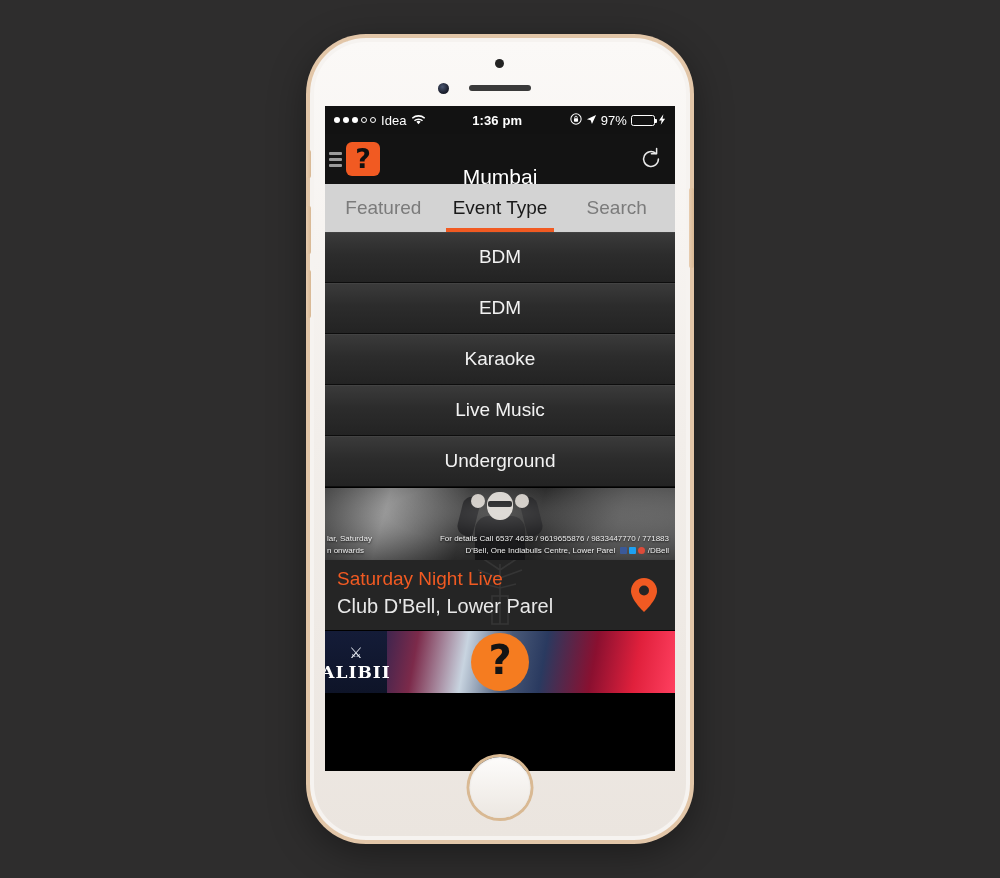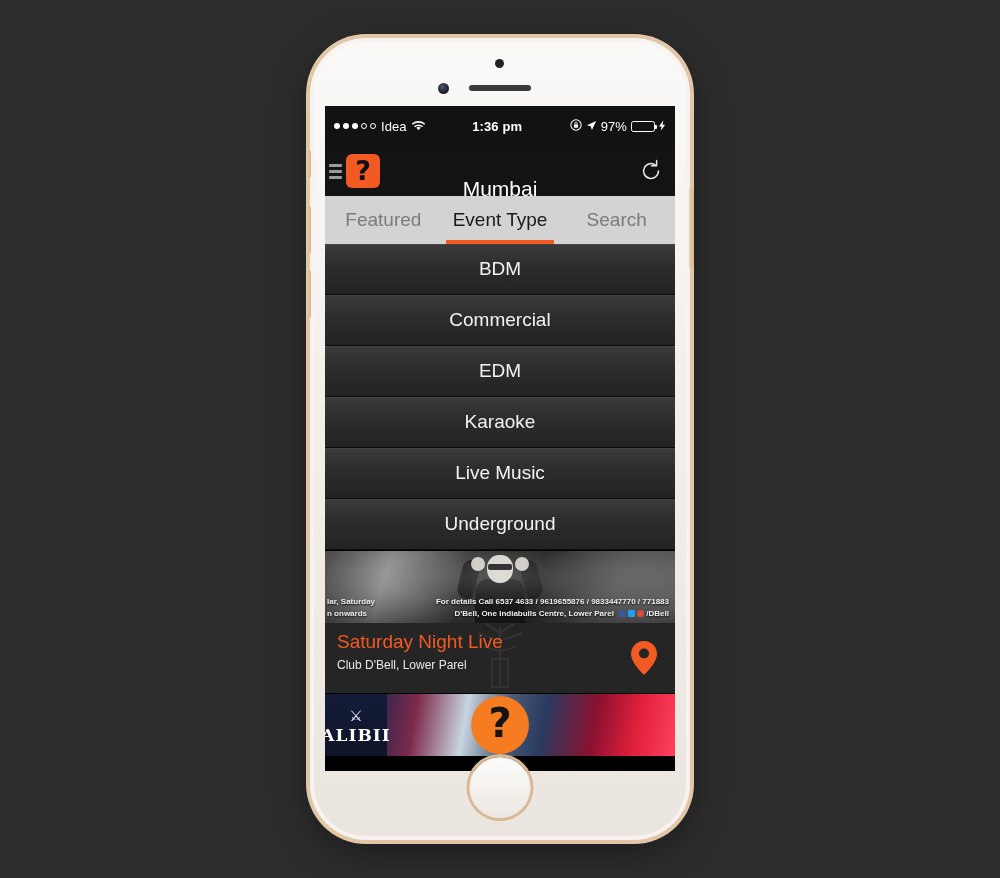--- a/index.html
+++ b/index.html
@@ -98,21 +98,21 @@
     background: #000;
   }
 
   
   #status-bar {
     height: 24px;
     background: #121212;
     color: #fff;
     display: flex;
     align-items: center;
-    padding: 8px 9px;
+    padding: 2px 9px;
     font-size: 13px;
     letter-spacing: 0.1px;
     gap: 32px;
   }
   #status-left { display: flex; align-items: center; gap: 5px; width: 33%; }
   #signal-dots { display: flex; gap: 3px; align-items: center; }
   .dot { width: 6px; height: 6px; border-radius: 50%; }
   .dot.on  { background: #fff; }
   .dot.off { background: transparent; border: 1px solid #fff; width: 4px; height: 4px; }
   #carrier-label { font-size: 13px; }
@@ -224,21 +224,20 @@
 
   
   #event-card { position: relative; }
 
   #card-banner {
     position: relative;
     height: 72px;
     overflow: hidden;
     background: linear-gradient(105deg,#6f6f6f 0%, #9a9a9a 18%, #3a3a3a 40%, #2a2a2a 60%, #6a6a6a 82%, #8d8d8d 100%);
     border-top: 1px solid #000;
-    font-weight: bold;
   }
   #banner-vignette {
     position: absolute; inset: 0;
     background: radial-gradient(ellipse at 50% 35%, rgba(255,255,255,0.18) 0%, rgba(0,0,0,0.0) 45%, rgba(0,0,0,0.55) 100%);
   }
   
   #banner-figure {
     position: absolute;
     left: 50%; top: 2px;
     transform: translateX(-50%);
@@ -318,21 +317,21 @@
     pointer-events: none;
   }
   #card-title {
     color: #f15a22;
     font-size: 19px;
     margin-bottom: 5px;
     position: relative;
   }
   #card-venue {
     color: #e8e8e8;
-    font-size: 12px;
+    font-size: 20px;
     position: relative;
   }
   #map-pin-icon {
     position: absolute;
     right: 18px; top: 50%;
     transform: translateY(-50%);
     width: 26px; height: 34px;
   }
 
   
@@ -489,21 +488,20 @@
       </div>
 
       <div id="tab-bar">
         <div class="tab">Featured</div>
         <div class="tab active">Event Type</div>
         <div class="tab">Search</div>
       </div>
 
       <div id="event-list">
         <div class="list-row">BDM</div>
-        <div class="list-row">Commercial</div>
         <div class="list-row">EDM</div>
         <div class="list-row">Karaoke</div>
         <div class="list-row">Live Music</div>
         <div class="list-row">Underground</div>
       </div>
 
       <div id="event-card">
 
         <div id="card-banner">
           <div id="banner-figure">

